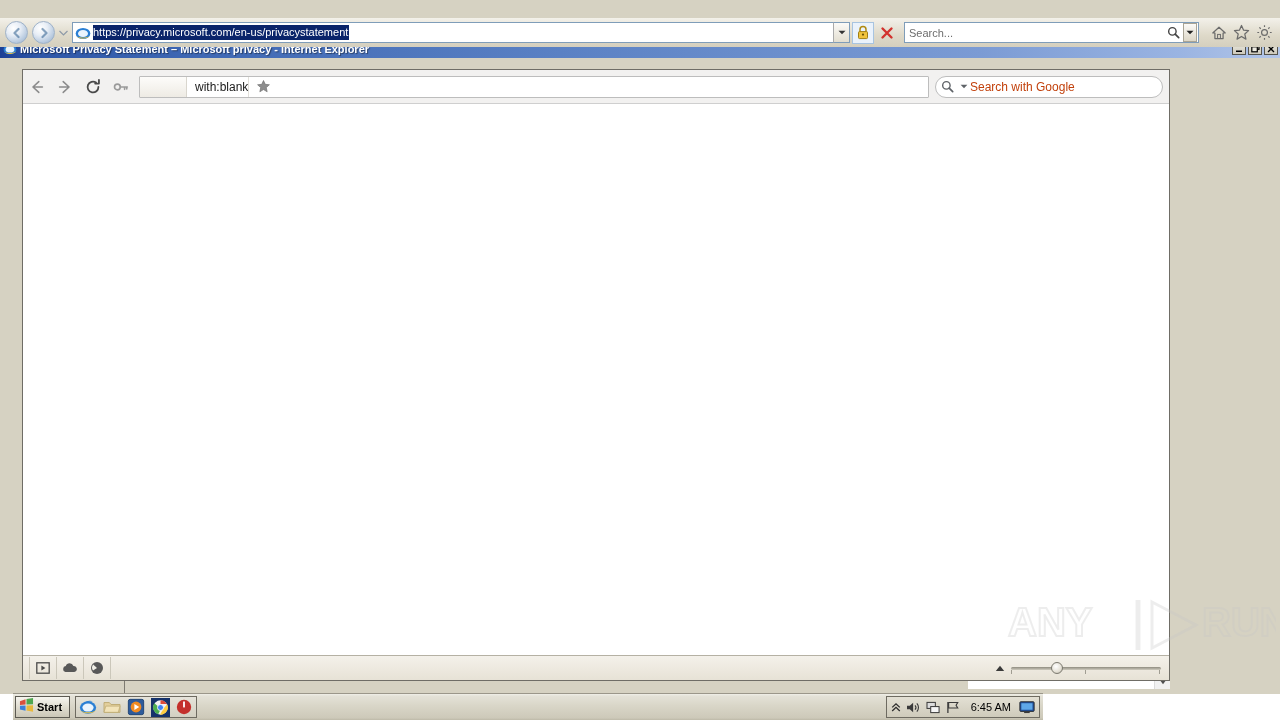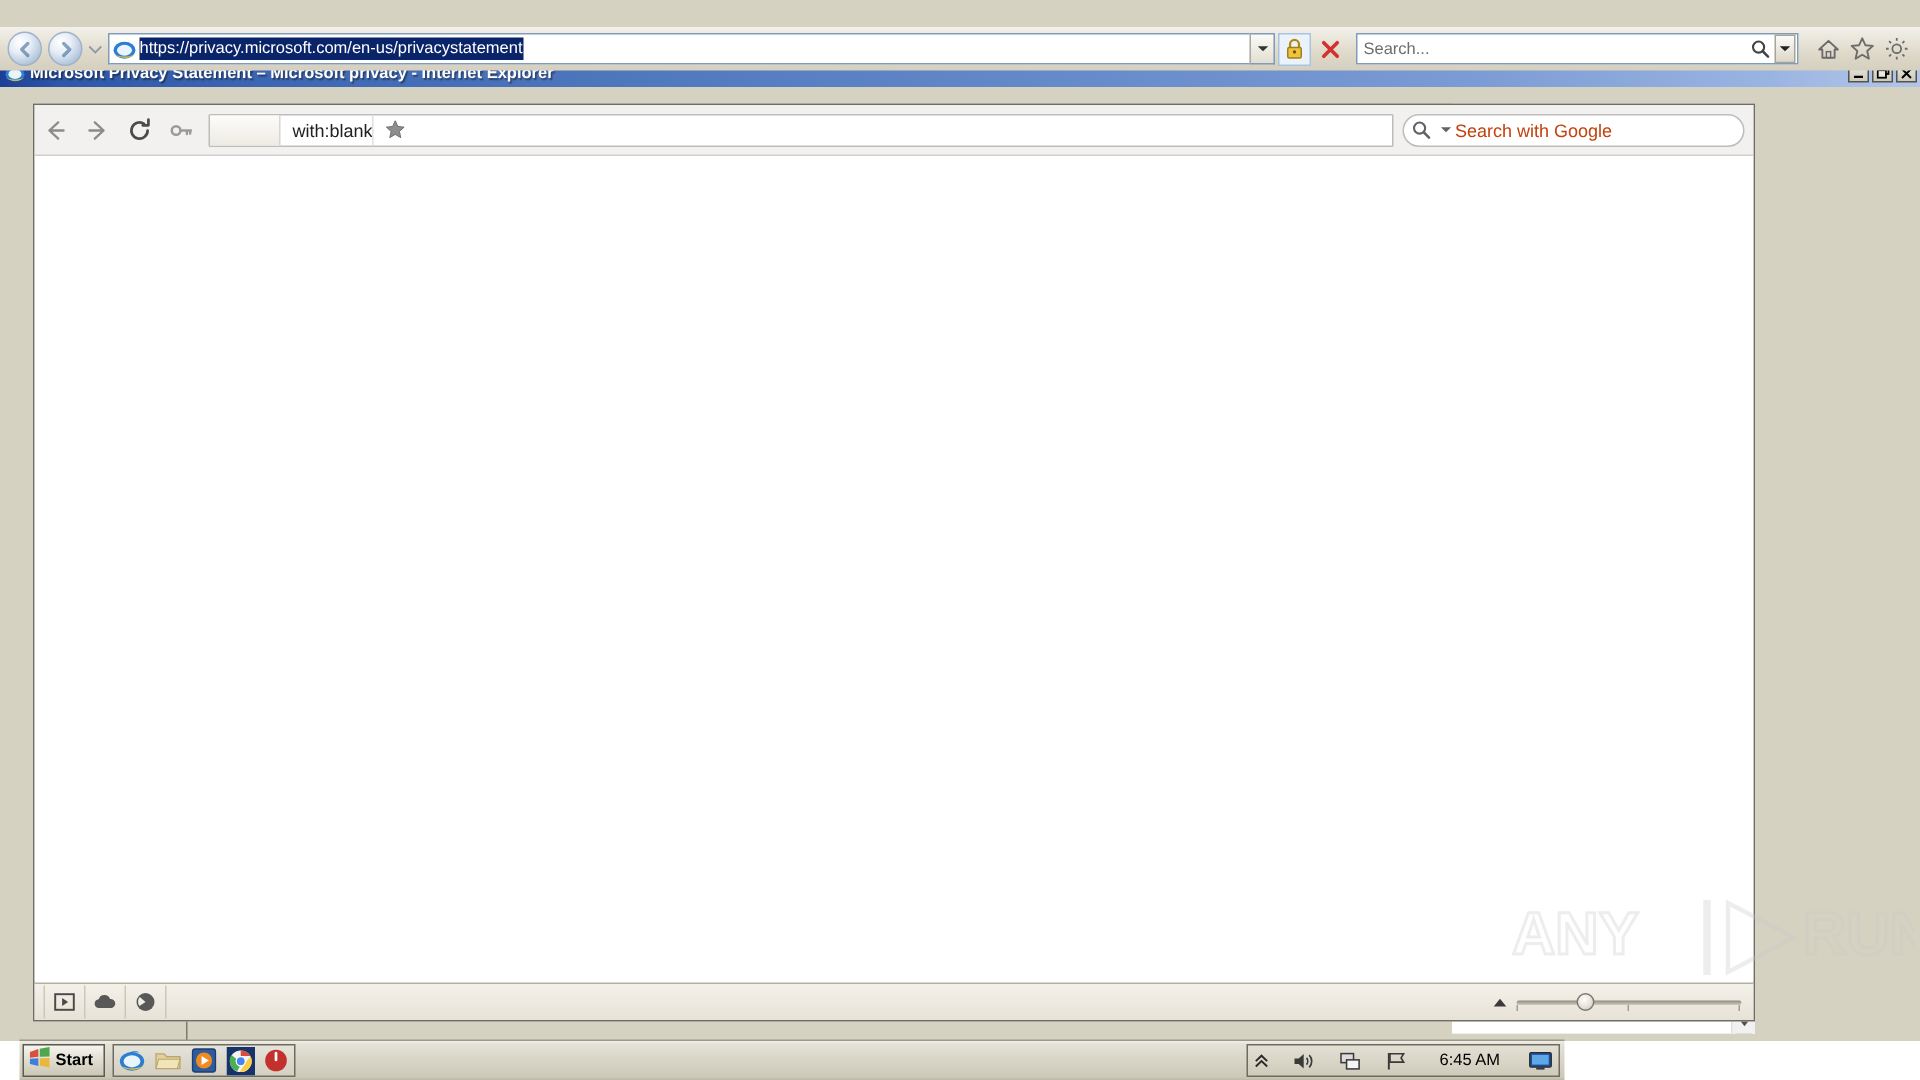--- a/index.html
+++ b/index.html
@@ -340,21 +340,21 @@
   }
   #quicklaunch .ql {
     width: 24px; height: 20px; display:flex; align-items:center; justify-content:center;
   }
   #tb-spacer { flex: 1 1 auto; }
   #tray {
     height: 22px; margin-right: 3px; flex: none;
     border: 1px solid #6e6b61;
     background: linear-gradient(to bottom,#e3e0d4,#cfcbbb);
     display: flex; align-items: center; padding: 0 4px;
-    box-sizing: border-box; gap: 16px;
+    box-sizing: border-box; gap: 5px;
   }
   #tray .tclock { font-size: 11px; color: #000; margin: 0 3px 0 6px; }
   #tray .ticon { display: flex; align-items: center; justify-content: center; }
 
   
   .vline-split {
     position: absolute; left: 124px; top: 681px; width: 1px; height: 13px;
     background: #7d7a70;
   }
 </style>

